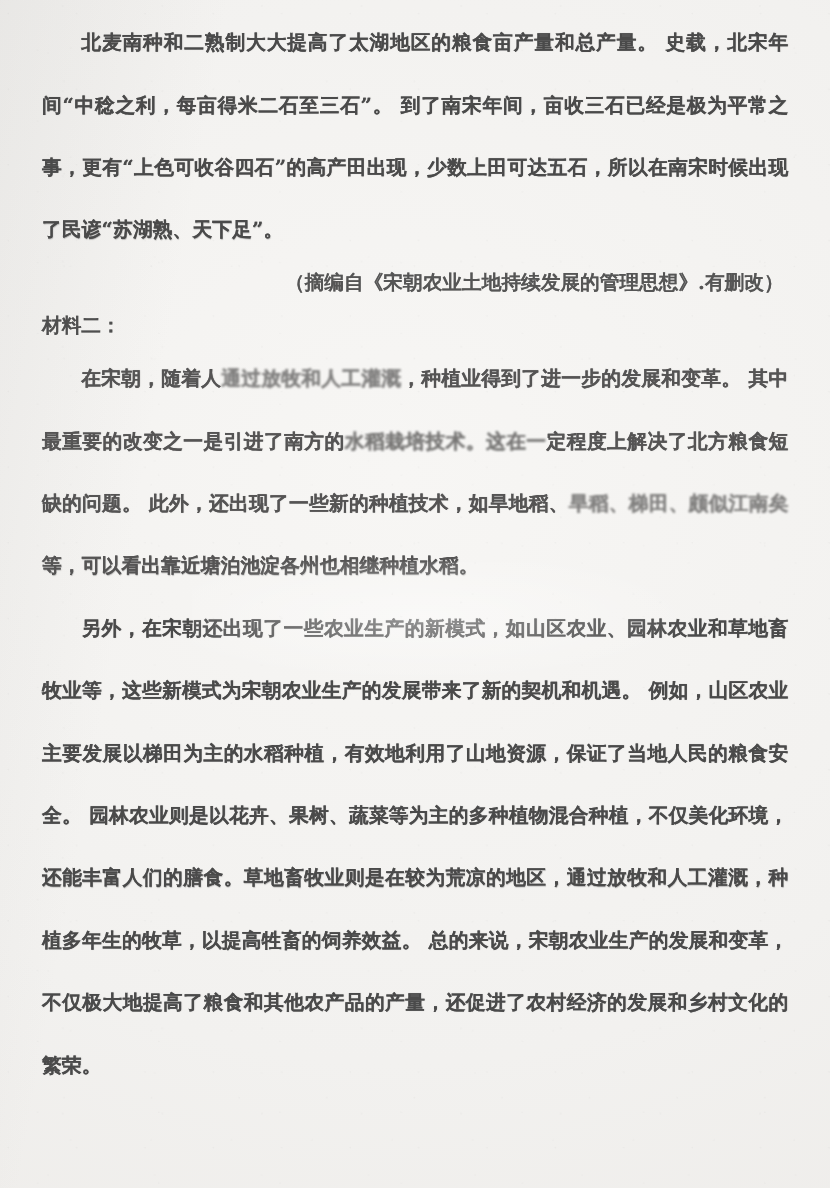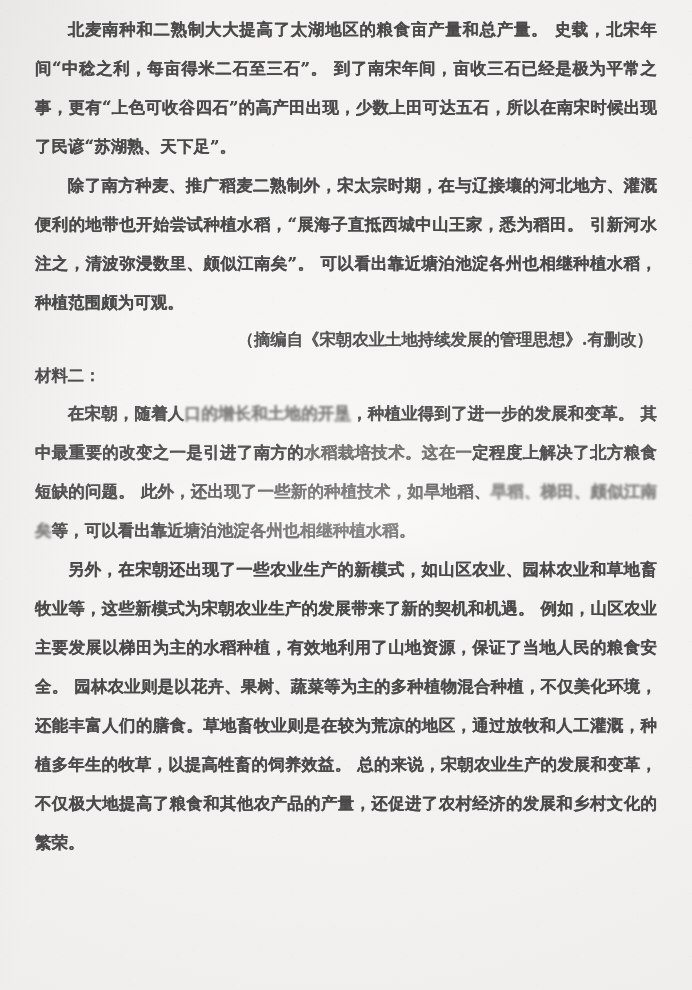--- a/index.html
+++ b/index.html
@@ -38,21 +38,21 @@
     left: 35px;
     top: 10px;
     width: 622px;
   }
 
   p.para {
     margin: 0;
     padding: 0;
     text-indent: 2em;
     font-size: 16.4px;
-    line-height: 39px;
+    line-height: 52px;
     letter-spacing: 0.15px;
     color: #4a4a4a;
     text-align: justify;
     text-justify: inter-ideograph;
     font-weight: 600;
     text-shadow:
       0 0 0.45px rgba(70,70,70,0.75),
       0.35px 0.2px 0.7px rgba(110,110,110,0.45);
     -webkit-font-smoothing: antialiased;
   }
@@ -126,29 +126,28 @@
 </style>
 </head>
 <body>
 
 <div class="page">
 
   <div class="content">
 
     <p class="para tight-top">北麦南种和二熟制大大提高了太湖地区的粮食亩产量和总产量。 史载，北宋年间“中稔之利，每亩得米二石至三石”。 到了南宋年间，亩收三石已经是极为平常之事，更有“上色可收谷四石”的高产田出现，少数上田可达五石，所以在南宋时候出现了民谚“苏湖熟、天下足”。</p>
 
-    <p class="para">除了南方种麦、推广稻麦二熟制外，宋太宗时期，在与辽接壤的河北地方、灌溉便利的地带也开始尝试种植水稻，“展海子直抵西城中山王家，悉为稻田。 引新河水注之，清波弥浸数里、颇似江南矣”。 可以看出靠近塘泊池淀各州也相继种植水稻，种植范围颇为可观。</p>
 
 
 
     <p class="citation">（摘编自《宋朝农业土地持续发展的管理思想》.有删改）</p>
 
     <p class="section-label">材料二：</p>
 
-    <p class="para degraded"><span>在宋朝，随着人</span><span class="blur-c">口的增长和土地的开垦</span><span>，种植业得到了进一步的发展和变革。 其中最重要的改变之一是引进了南方的</span><span class="blur-b">水稻栽培技术。这在一</span><span>定程度上解决了北方粮食短缺的问题。 此外，还出现了一些新的种植技术，如旱地稻、</span><span class="blur-c">旱稻、梯田、颇似江南矣</span><span>等，可以看出靠近塘泊池淀各州也相继种植水稻。</span></p>
+    <p class="para degraded"><span>在宋朝，随着人</span><span class="blur-c">通过放牧和人工灌溉</span><span>，种植业得到了进一步的发展和变革。 其中最重要的改变之一是引进了南方的</span><span class="blur-b">水稻栽培技术。这在一</span><span>定程度上解决了北方粮食短缺的问题。 此外，还出现了一些新的种植技术，如旱地稻、</span><span class="blur-c">旱稻、梯田、颇似江南矣</span><span>等，可以看出靠近塘泊池淀各州也相继种植水稻。</span></p>
 
 
     <p class="para">另外，在宋朝还出现了一些农业生产的新模式，如山区农业、园林农业和草地畜牧业等，这些新模式为宋朝农业生产的发展带来了新的契机和机遇。 例如，山区农业主要发展以梯田为主的水稻种植，有效地利用了山地资源，保证了当地人民的粮食安全。 园林农业则是以花卉、果树、蔬菜等为主的多种植物混合种植，不仅美化环境，还能丰富人们的膳食。草地畜牧业则是在较为荒凉的地区，通过放牧和人工灌溉，种植多年生的牧草，以提高牲畜的饲养效益。 总的来说，宋朝农业生产的发展和变革，不仅极大地提高了粮食和其他农产品的产量，还促进了农村经济的发展和乡村文化的繁荣。</p>
 
   </div>
 
   <div class="smudge"></div>
   <div class="noise"></div>
 
 </div>

